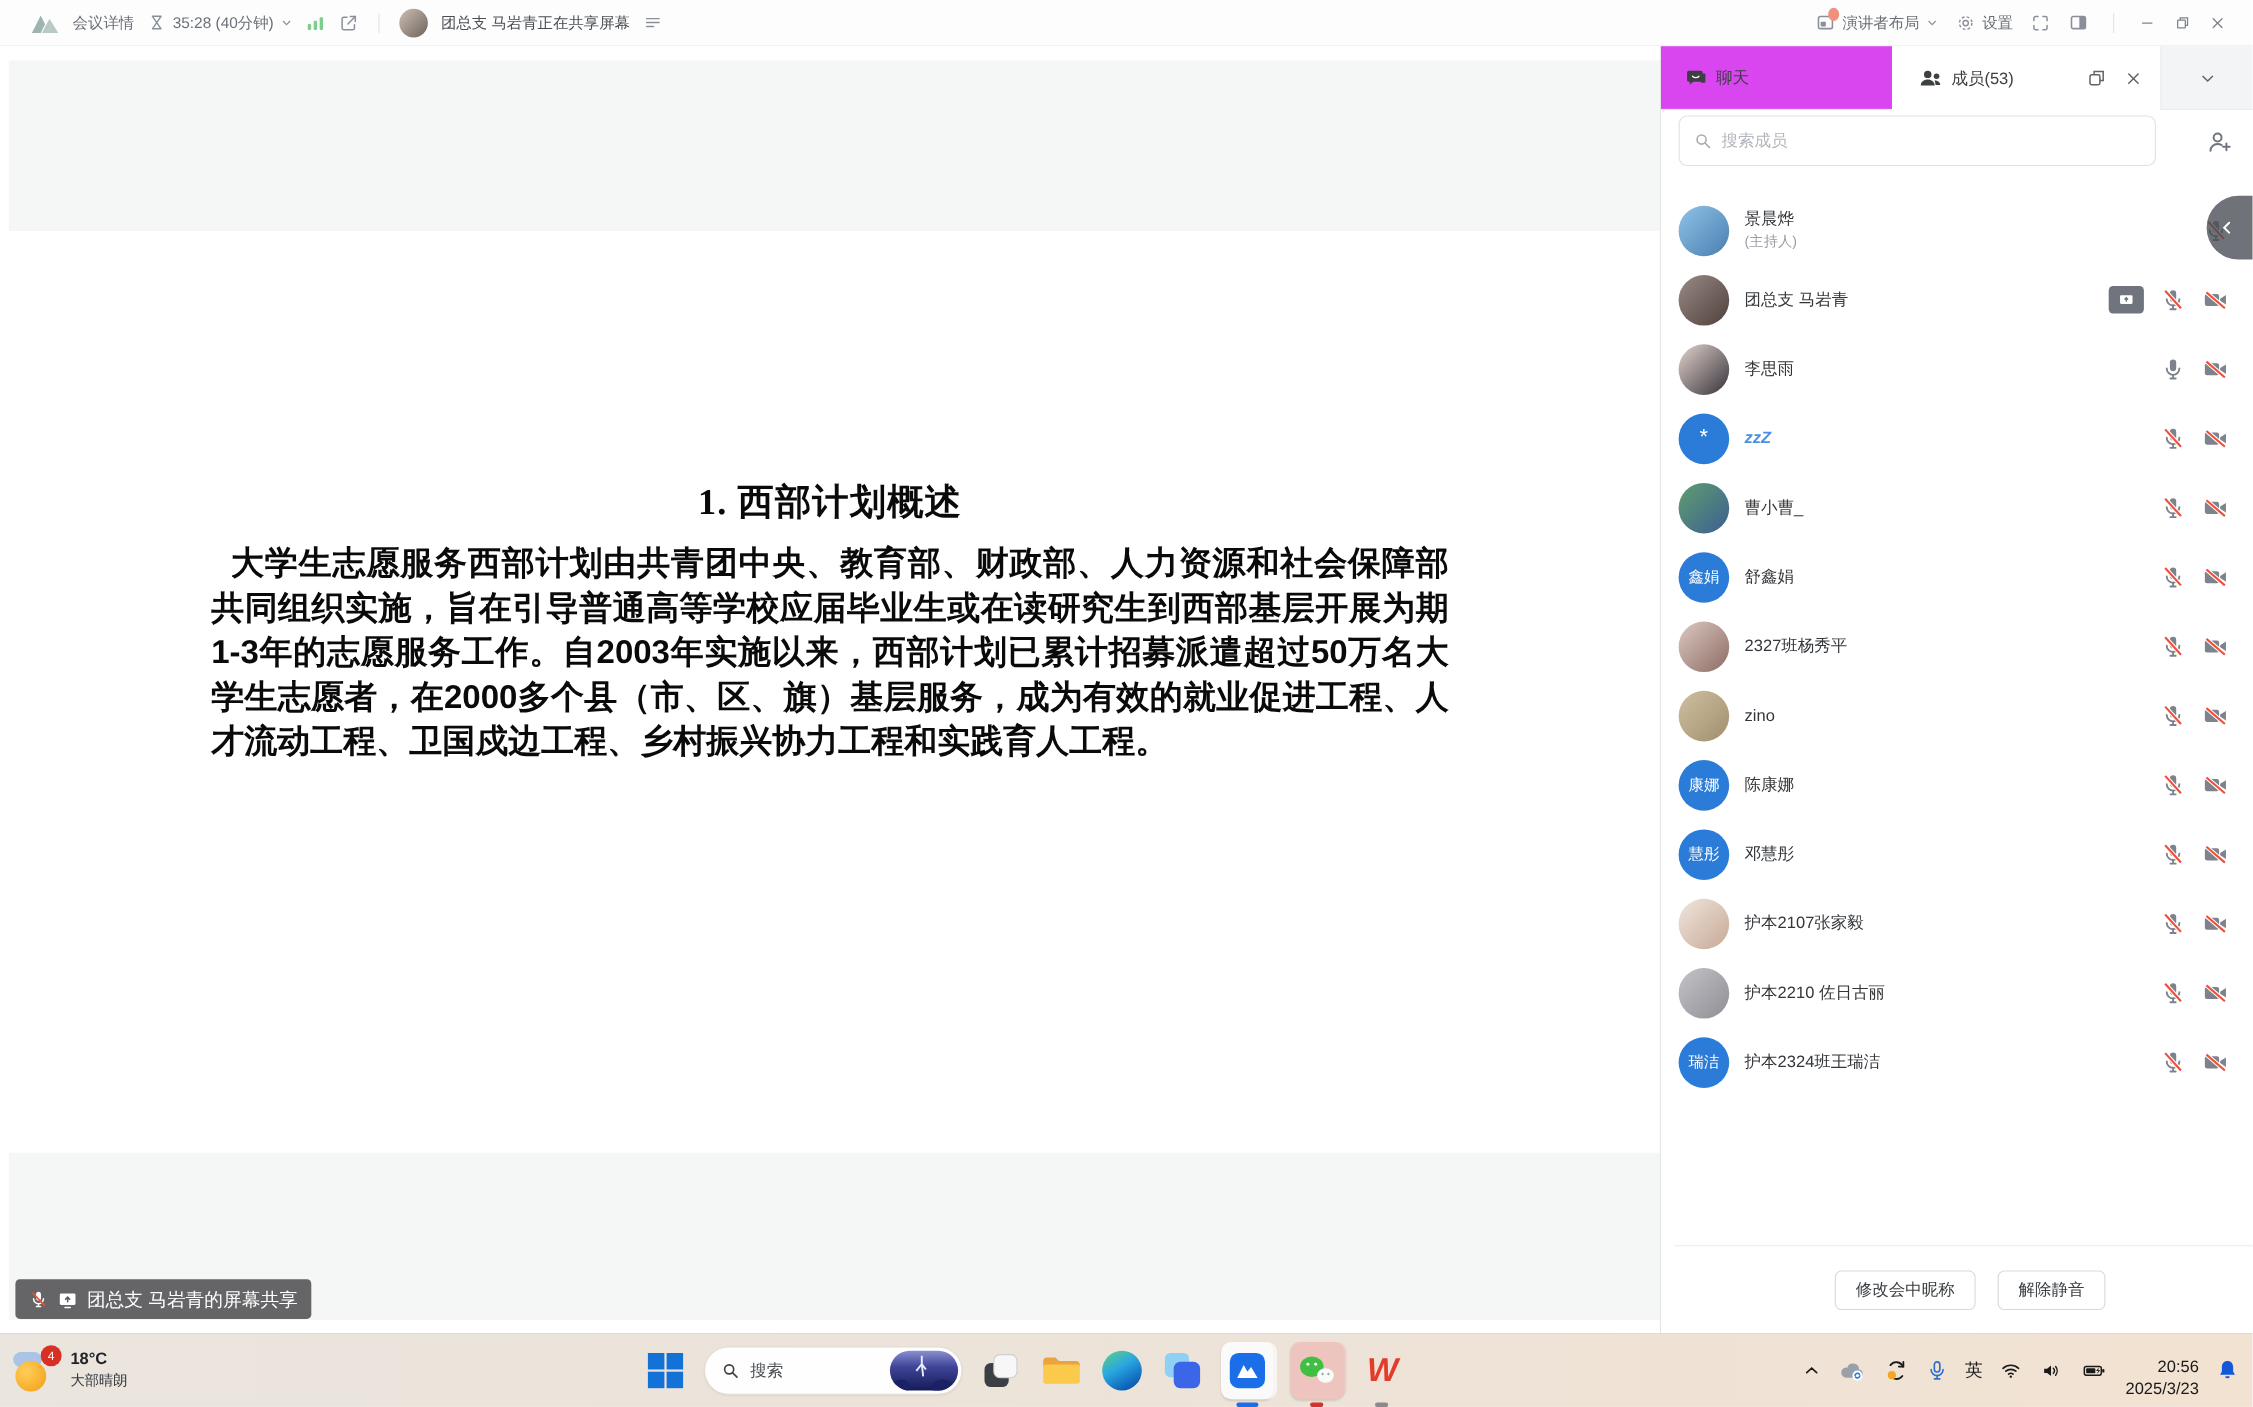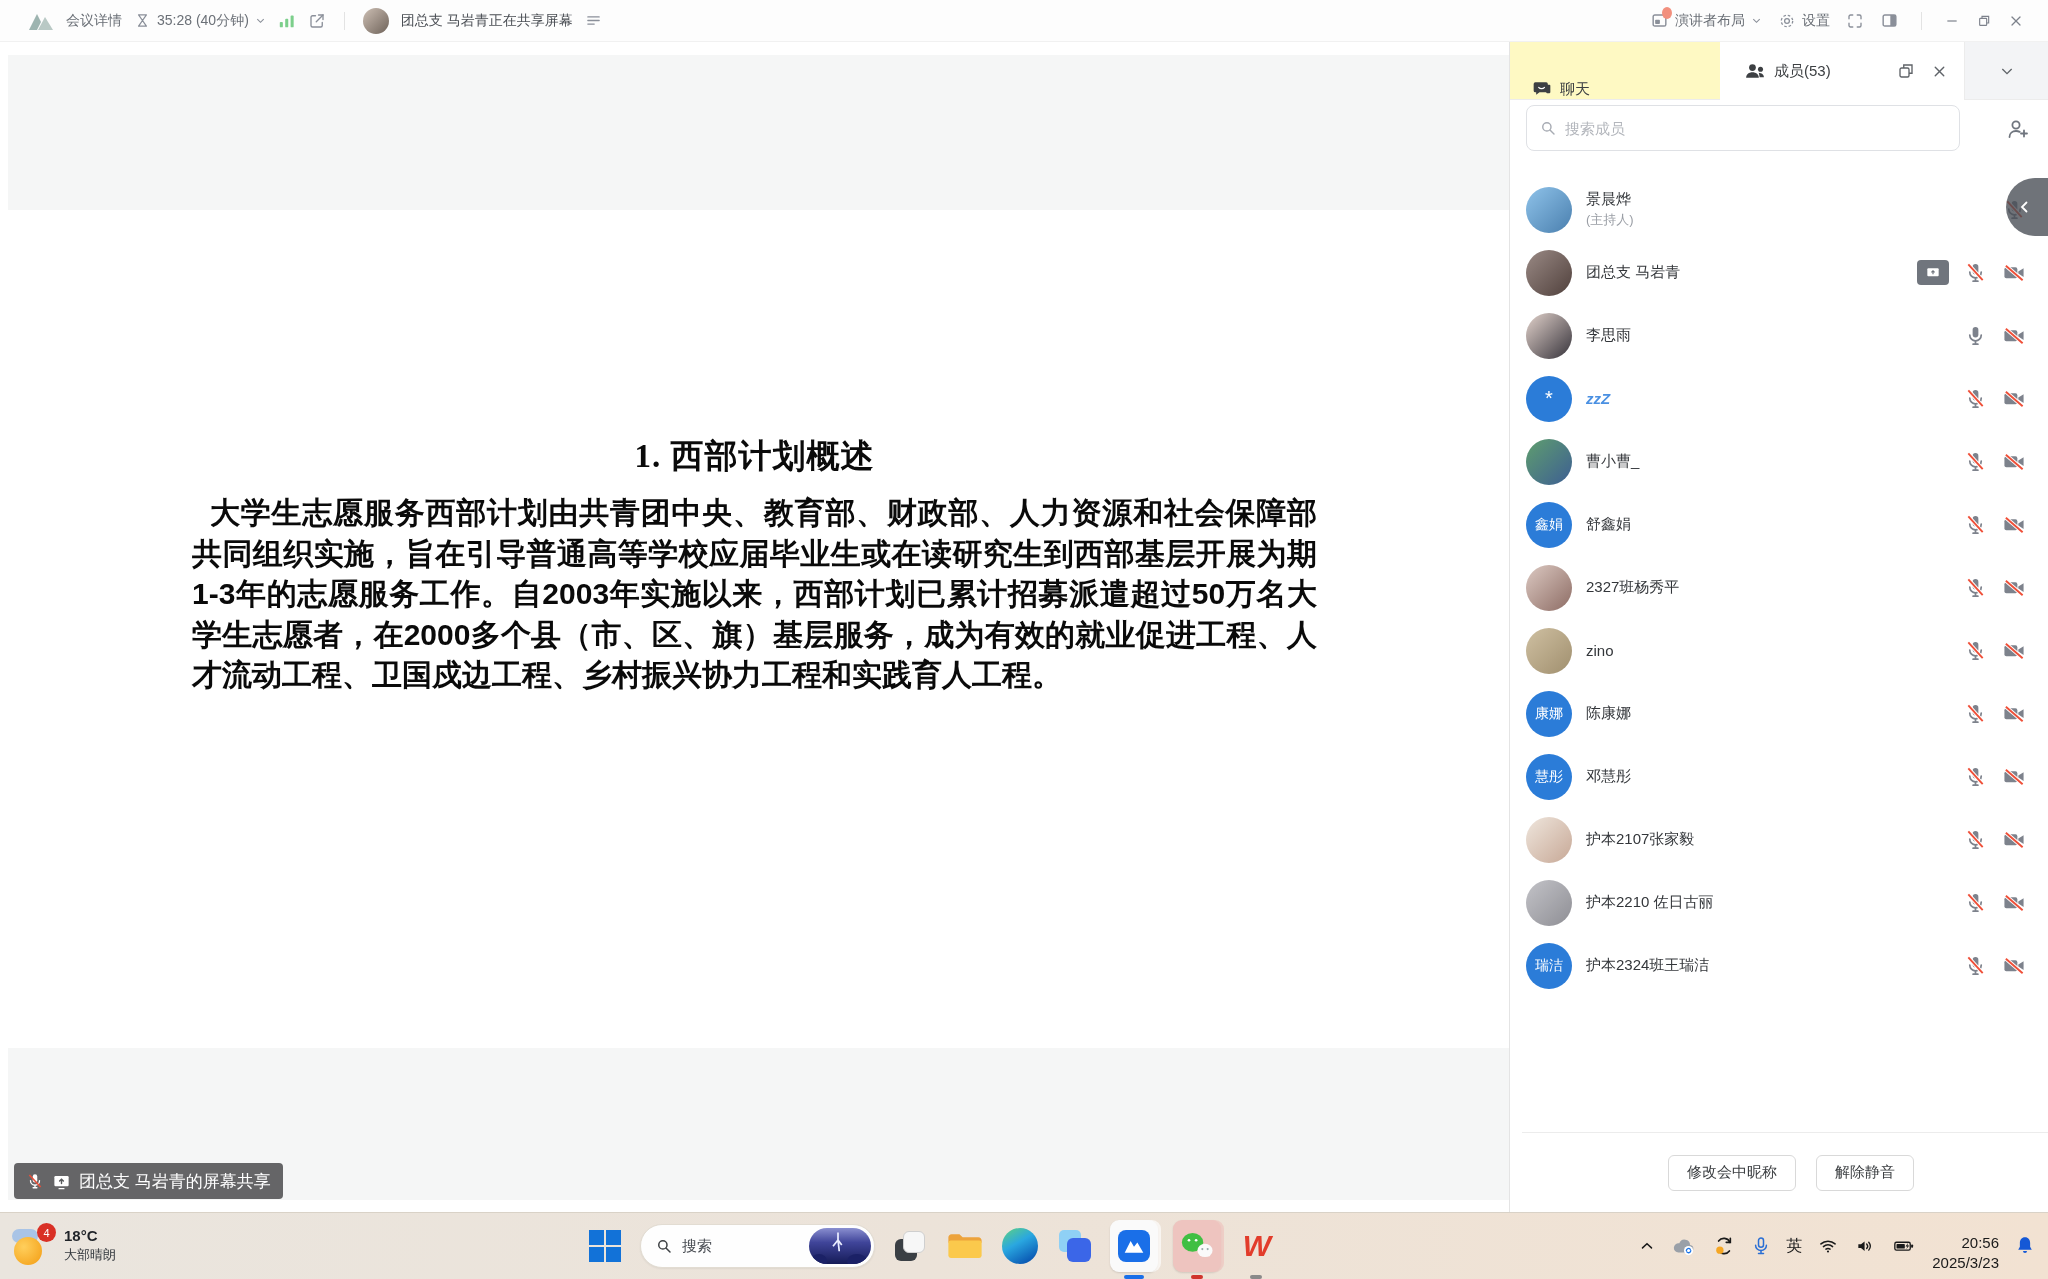--- a/index.html
+++ b/index.html
@@ -30,21 +30,21 @@
   .slide-para { font-size:30px; line-height:40.5px; font-weight:700; text-align:justify; text-indent:0.6em; }
   .slide-para b { font-family:"Liberation Sans","DejaVu Sans",sans-serif; font-weight:700; }
 
   .share-overlay { position:absolute; left:14px; top:1121px; height:36px; display:flex; align-items:center; gap:8px; padding:0 12px; background:rgba(88,88,90,0.92); border-radius:4px; }
   .share-overlay span { color:#fff; font-size:17px; white-space:nowrap; }
 
   
   .sidebar { position:absolute; left:1509px; top:42px; width:539px; height:1170px; background:#fff; border-left:1px solid #e4e4e4; }
   .tabbar { position:absolute; left:0; top:0; width:100%; height:58px; display:flex; }
   .tab { display:flex; align-items:center; gap:8px; font-size:15px; color:#3d4043; }
-  .tab-chat { width:210px; background:#fef9c3; padding-left:22px; border-bottom:1px solid #ececec;align-items:flex-end; }
+  .tab-chat { width:210px; background:#d946ef; padding-left:22px; border-bottom:1px solid #ececec; }
   .tab-members { flex:1; background:#fff; padding-left:24px; }
   .tab-members .spacer { flex:1; }
   .tab-members .t-icons { display:flex; align-items:center; gap:16px; padding-right:16px; }
   .tab-cap { width:84px; background:#f3f4f6; display:flex; align-items:center; justify-content:center; border-bottom:1px solid #ececec; border-left:1px solid #ececec; }
 
   .search-row { position:absolute; left:0; top:46px; width:100%; height:78px; }
   .search-box { position:absolute; left:16px; top:17px; width:434px; height:46px; border:1px solid #dfe1e5; border-radius:8px; background:#fff; display:flex; align-items:center; padding:0 12px; gap:8px; }
   .search-box input { border:none; outline:none; flex:1; font-size:15px; color:#333; background:transparent; font-family:inherit; }
   .search-box input::placeholder { color:#b3b6bc; }
   .add-member { position:absolute; right:10px; top:24px; width:40px; height:34px; display:flex; align-items:center; justify-content:center; }

